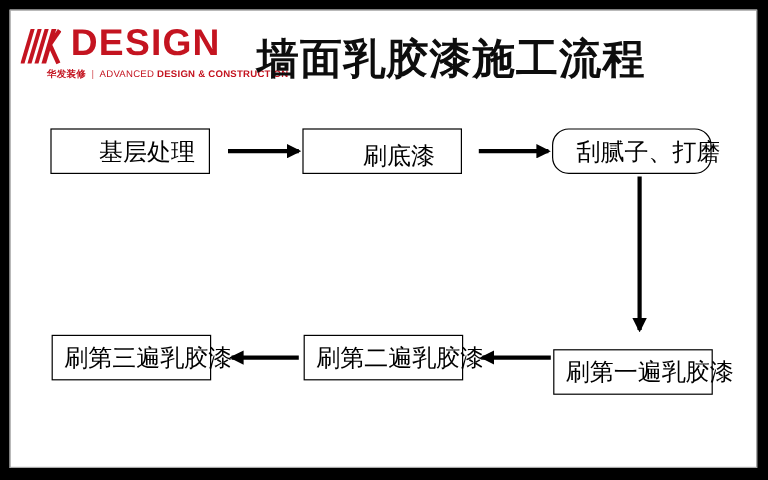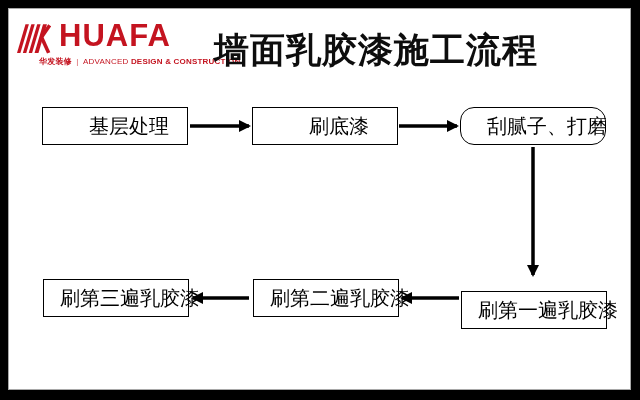--- a/index.html
+++ b/index.html
@@ -28,27 +28,27 @@
   .logo-tagline .sep{margin:0 2px;color:#d4545a;}
   .logo-tagline .bold{font-weight:bold;}
   
   .title{
     position:absolute;left:180px;top:16px;width:430px;height:50px;
     font-size:35px;line-height:50px;font-weight:600;color:#0d0d0d;
     letter-spacing:1px;white-space:nowrap;margin-left:25px;
   }
   
   .node{
-    position:absolute;width:146px;height:38px;box-sizing:border-box;
+    position:absolute;width:133px;height:38px;box-sizing:border-box;
     background:#fff;border:1.5px solid #000;
     display:flex;align-items:center;justify-content:center;
     font-size:20px;color:#000;white-space:nowrap;padding-left:28px;
   }
   .n1{left:33px; top:98px;}
-  .n2{left:243px;top:98px;}
+  .n2{left:243px;top:98px;align-items:flex-end;}
   .n3{left:451px;top:98px;border-radius:14px;}
   .n4{left:452px;top:270px;margin-top:12px;}
   .n5{left:244px;top:270px;}
   .n6{left:34px; top:270px;}
   .arrows{position:absolute;left:0;top:0;width:621px;height:380px;pointer-events:none;}
 </style>
 </head>
 <body>
 
 <div class="slide">
@@ -59,21 +59,21 @@
         <path d="M0,30 L8,3 L11.2,3 L3.2,30 Z"></path>
         <path d="M5.5,30 L13.5,3 L16.7,3 L8.7,30 Z"></path>
         <path d="M11,30 L19,3 L22.2,3 L14.2,30 Z"></path>
         <path d="M16.5,30 L24.5,3 L28.2,3 L20.2,30 Z"></path>
       </g>
       <g stroke="#c41420" stroke-width="3.4" fill="none">
         <path d="M23.5,14.5 L30.8,4"></path>
         <path d="M23,15 L29.8,30"></path>
       </g>
     </svg>
-    <div class="logo-brand">HUAFA</div>
+    <div class="logo-brand">DESIGN</div>
     <div class="logo-tagline">
       <span class="cn">华发装修</span>
       <span class="sep">|</span>
       <span>ADVANCED</span>
       <span class="bold">DESIGN &amp; CONSTRUCTION</span>
     </div>
   </div>
 
   <div class="title">墙面乳胶漆施工流程</div>
 

